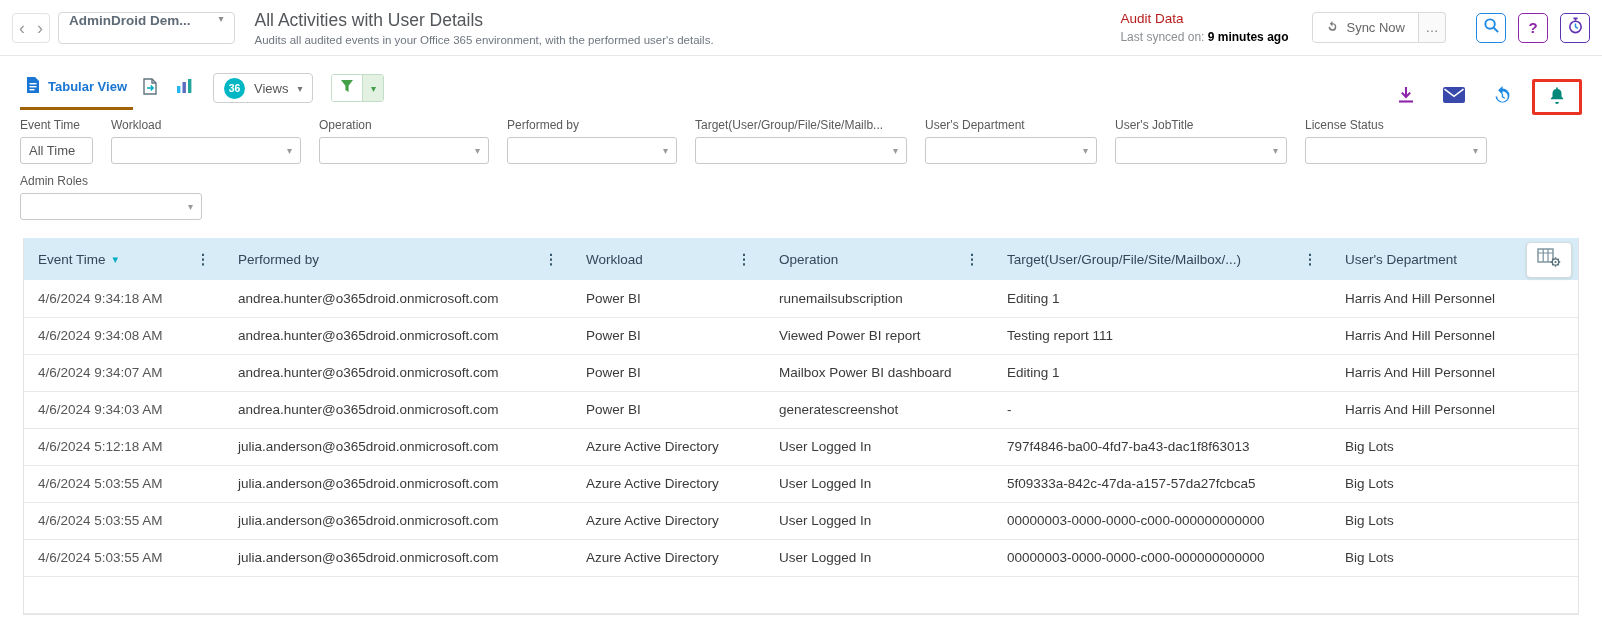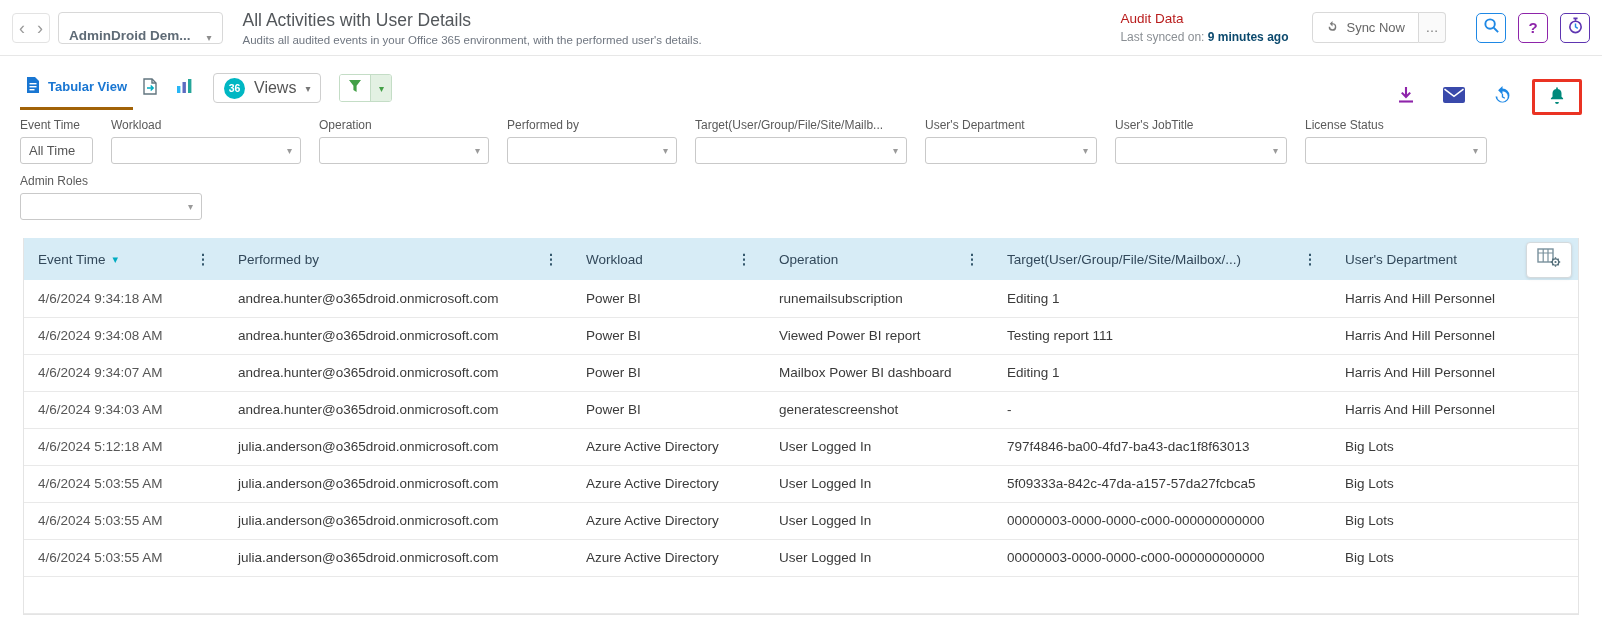--- a/index.html
+++ b/index.html
@@ -15,34 +15,34 @@
   .topbar {
     height: 56px;
     border-bottom: 1px solid #e7e7e7;
     display: flex; align-items: center;
     padding: 0 12px; gap: 8px;
     background: #fff;
   }
   .nav-box { display: flex; align-items: center; border: 1px solid #e3e3e3; border-radius: 4px; height: 30px; }
   .nav-btn { width: 18px; font-size: 18px; color: #9a9a9a; line-height: 1; padding: 0 2px; }
   .tenant {
-    display: flex; align-items: flex-end; gap: 16px;
+    display: flex; align-items: flex-start; gap: 28px;
     border: 1px solid #d8d8d8; border-radius: 4px;
     height: 32px; padding: 0 10px;
     font-size: 13.5px; font-weight: 700; color: #5f6b76;
   }
   .tenant .caret { font-size: 10px; color: #8d8d8d; font-weight: 400; }
   .title-block { margin-left: 12px; }
   .title-block h1 { font-size: 17.5px; font-weight: 500; color: #53575b; }
   .title-block p { font-size: 11.5px; color: #6f7680; margin-top: 3px; }
   .tb-spacer { flex: 1; }
   .audit { line-height: 1.4; margin-right: 16px; }
   .audit-title { font-size: 13.5px; color: #b91c1c; }
   .audit-sub { font-size: 12px; color: #8a8f94; }
-  .audit-sub b { color: #0c4a6e; text-align: center; }
+  .audit-sub b { color: #000000; text-align: center; }
   .sync-group { display: flex; margin-right: 18px; }
   .sync-btn {
     border: 1px solid #d9d9d9; border-radius: 4px 0 0 4px;
     height: 31px; padding: 8px 13px;
     display: flex; align-items: center; gap: 7px;
     color: #666; font-size: 13px; background: #fff;
   }
   .more-btn {
     border: 1px solid #d9d9d9; border-left: none; border-radius: 0 4px 4px 0;
     width: 27px; height: 31px; color: #777; font-size: 13px; background: #fafafa;
@@ -69,21 +69,21 @@
     display: flex; align-items: center; gap: 9px;
     border: 1px solid #cfcfcf; border-radius: 4px;
     height: 30px; padding: 0 10px; background: #fff;
   }
   .views-badge {
     width: 21px; height: 21px; border-radius: 50%;
     background: #00b7c3; color: #fff;
     font-size: 10.5px; font-weight: 700;
     display: flex; align-items: center; justify-content: center;
   }
-  .views-label { font-size: 16px; color: #555; }
+  .views-label { font-size: 13px; color: #555; }
   .views-caret { font-size: 10px; color: #777; }
   .filter-btn { align-self: center; margin-left: 18px; display: flex; border: 1px solid #c4ddc6; border-radius: 3px; overflow: hidden; height: 28px; }
   .filter-main { width: 30px; background: #fff; display: flex; align-items: center; justify-content: center; }
   .filter-caret { width: 21px; background: #e3f1e3; color: #43a047; display: flex; align-items: center; justify-content: center; font-size: 10px; border-left: 1px solid #c4ddc6; }
   .right-icons { margin-left: auto; align-self: center; display: flex; align-items: center; gap: 12px; transform: translateY(9px); }
   .ribtn { width: 36px; height: 32px; display: flex; align-items: center; justify-content: center; background: #fff; }
   .bell-wrap { border: 3px solid #ea3323; border-radius: 2px; padding: 2px 10px; display: flex; align-items: center; justify-content: center; background: #fff; }
 
   
   .filters { padding: 8px 20px 12px; }

